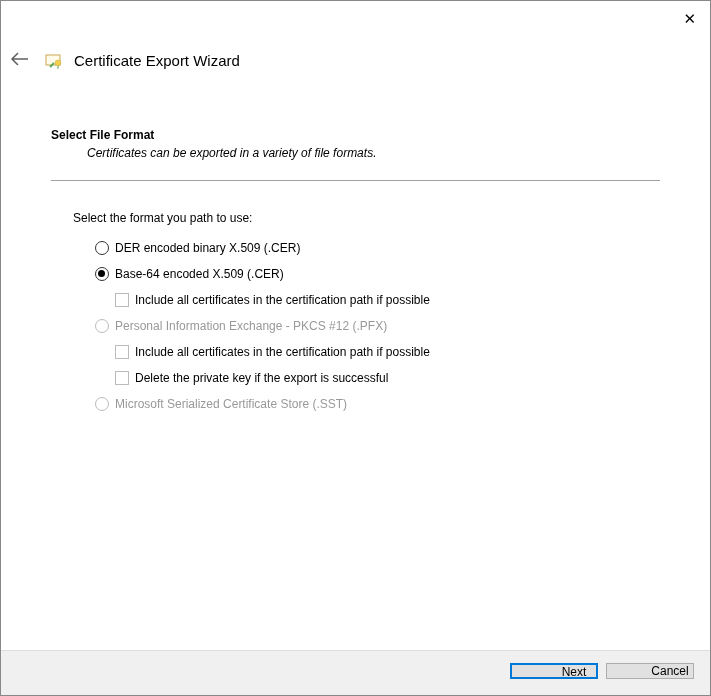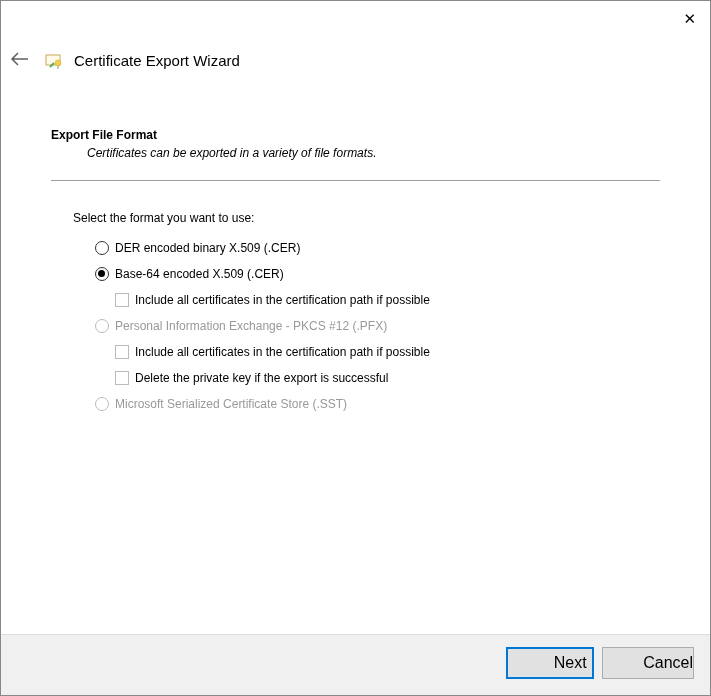--- a/index.html
+++ b/index.html
@@ -142,22 +142,22 @@
       right: 0;
       padding: 12px 16px 16px 16px;
       display: flex;
       justify-content: flex-end;
       gap: 8px;
       background: #f0f0f0;
       border-top: 1px solid #ddd;
     }
     .btn {
       min-width: 88px;
-      height: 32px;
-      font-size: 16px;
+      height: 16px;
+      font-size: 12px;
       background: #e1e1e1;
       border: 1px solid #adadad;
       cursor: pointer;
       font-family: inherit;
       padding-left: 40px;
     }
     .btn.primary {
       border: 2px solid #0078d7;
     }
   </style>
@@ -177,24 +177,24 @@
       <rect x="2" y="4" width="14" height="10" fill="#fffbe8" stroke="#c9a855" stroke-width="1"></rect>
       <circle cx="14" cy="12" r="3" fill="#f4cf4a" stroke="#c9a855" stroke-width="0.5"></circle>
       <path d="M 14 14 L 13 18 L 14 17 L 15 18 Z" fill="#5da858"></path>
       <path d="M 6 16 L 10 12" stroke="#5da858" stroke-width="2"></path>
     </svg>
   </span>
   <span class="title">Certificate Export Wizard</span>
 </div>
 
 <div class="content">
-  <div class="section-heading">Export File Format</div>
+  <div class="section-heading">Select File Format</div>
   <div class="section-desc">Certificates can be exported in a variety of file formats.</div>
   <hr class="divider">
-  <div class="instruction">Select the format you want to use:</div>
+  <div class="instruction">Select the format you path to use:</div>
 
   <div class="options">
 
     <div class="option-row">
       <span class="radio"></span>
       <span class="option-label">DER encoded binary X.509 (.CER)</span>
     </div>
 
     <div class="option-row">
       <span class="radio selected"></span>

